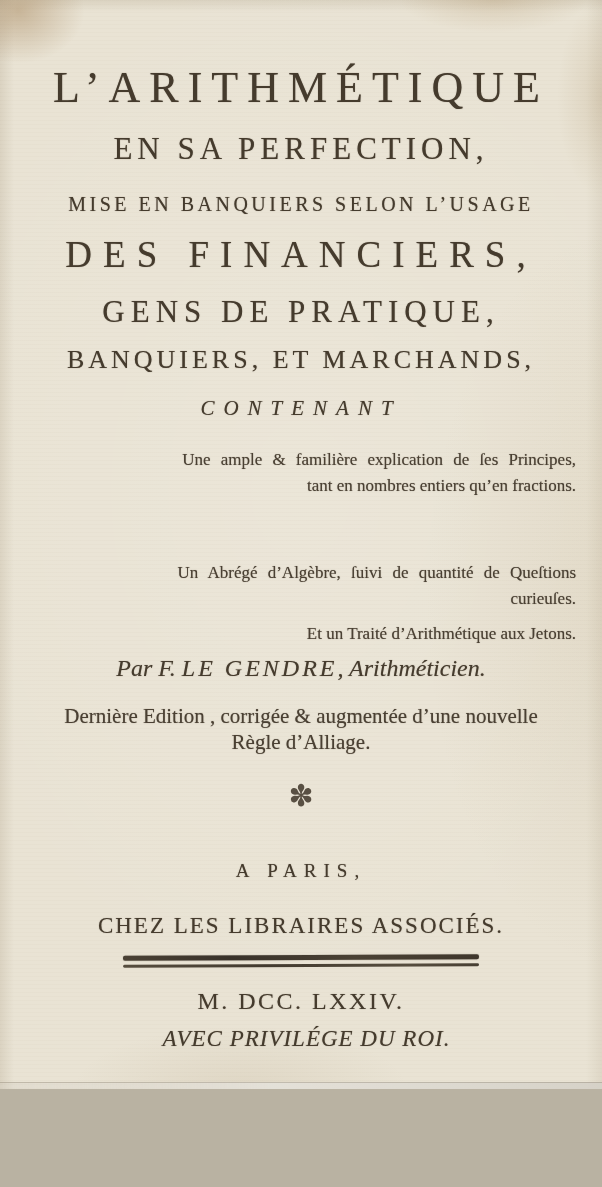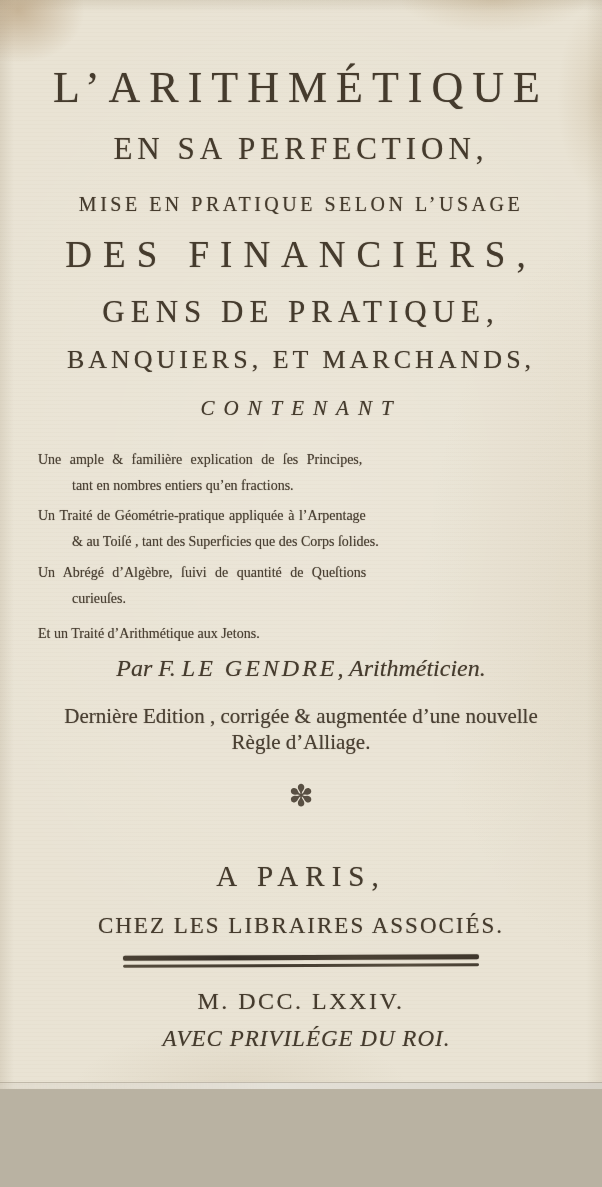--- a/index.html
+++ b/index.html
@@ -35,40 +35,40 @@
   .t3 { top: 193px; font-size: 20px; letter-spacing: 3.5px; }
   .t4 { top: 233px; font-size: 37px; letter-spacing: 11px; }
   .t5 { top: 294px; font-size: 31px; letter-spacing: 6px; }
   .t6 { top: 345px; font-size: 26px; letter-spacing: 4px; }
 
   .contenant { top: 396px; font-size: 21px; font-style: italic; letter-spacing: 9px; color: #453b2d; }
 
   .para {
     position: absolute; left: 0; right: 0;
     padding-left: 38px; padding-right: 26px;
-    text-align: left; font-size: 14px; line-height: 26px;
+    text-align: right; font-size: 17px; line-height: 26px;
   }
   .para .l1 { display: block; }
   .para .l2 { display: block; margin-left: 34px; }
   .ws-wide { word-spacing: 0.35em; }
   .ws-med  { word-spacing: 0.08em; }
   .p1 { top: 447px; }
   .p2 { top: 503px; }
   .p3 { top: 560px; }
   .p4 { top: 621px; }
 
   .byline { top: 655px; font-size: 24px; font-style: italic; color: #453b2d; }
   .byline .name { letter-spacing: 3px; }
 
   .edition { top: 703px; font-size: 21px; line-height: 26px; padding: 0 30px; }
 
   .fleuron { top: 778px; font-size: 30px; color: #4a4034; opacity: .9;
              font-family: "DejaVu Sans", sans-serif; }
 
-  .city      { top: 860px; font-size: 29px; letter-spacing: 7px; }
+  .city      { top: 860px; font-size: 19px; letter-spacing: 7px; }
   .publisher { top: 913px; font-size: 23px; letter-spacing: 2px; }
 
   .rule { top: 955px; left: 50%; transform: translateX(-50%) rotate(-0.25deg);
           position: absolute; width: 356px; }
   .rule .bar1 { height: 5px; background: linear-gradient(90deg, #4a4134, #39322a 30%, #4a4134 65%, #3f372c);
                 border-radius: 2px; box-shadow: 0 0 1px rgba(60,50,40,.6); }
   .rule .bar2 { height: 2.5px; margin-top: 4px;
                 background: linear-gradient(90deg, #564d3e, #423a2f 40%, #564d3e 80%, #473f33);
                 border-radius: 2px; }
 
@@ -81,36 +81,32 @@
     border-top: 1px solid rgba(128,118,98,.35);
   }
 </style>
 </head>
 <body>
 
 <div class="page">
 
   <h1 class="abs t1 ink caps">L’ARITHMÉTIQUE</h1>
   <div class="abs t2 ink caps">EN SA PERFECTION,</div>
-  <div class="abs t3 ink caps">MISE EN PRATIQUE SELON L’USAGE</div>
+  <div class="abs t3 ink caps">MISE EN BANQUIERS SELON L’USAGE</div>
   <div class="abs t4 ink caps">DES FINANCIERS,</div>
   <div class="abs t5 ink caps">GENS DE PRATIQUE,</div>
   <div class="abs t6 ink caps">BANQUIERS, ET MARCHANDS,</div>
 
   <div class="abs contenant ink">CONTENANT</div>
 
   <div class="para p1 ink">
     <span class="l1 ws-wide">Une ample &amp; familière explication de ſes Principes,</span>
     <span class="l2">tant en nombres entiers qu’en fractions.</span>
   </div>
 
-  <div class="para p2 ink">
-    <span class="l1 ws-med">Un Traité de Géométrie-pratique appliquée à l’Arpentage</span>
-    <span class="l2">&amp; au Toiſé , tant des Superficies que des Corps ſolides.</span>
-  </div>
 
   <div class="para p3 ink">
     <span class="l1 ws-wide">Un Abrégé d’Algèbre, ſuivi de quantité de Queſtions</span>
     <span class="l2">curieuſes.</span>
   </div>
 
   <div class="para p4 ink">
     <span class="l1">Et un Traité d’Arithmétique aux Jetons.</span>
   </div>
 

